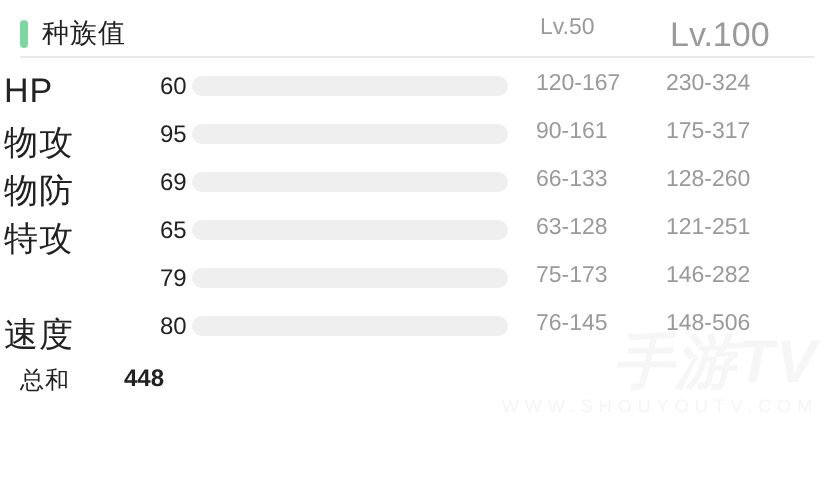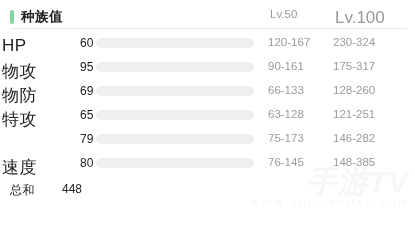--- a/index.html
+++ b/index.html
@@ -32,21 +32,21 @@
   }
   .header-bar {
     width: 4px;
     height: 14px;
     background: #7fd6a0;
     border-radius: 2px;
     margin-right: 7px;
   }
   .header-title {
     font-size: 13.5px;
-    font-weight: bold;
+    font-weight: normal;
     color: #222222;
     letter-spacing: 0.5px;
   }
   .divider {
     position: absolute;
     left: 10px;
     right: 8px;
     top: 28px;
     height: 1px;
     background: #e9e9e9;
@@ -147,21 +147,21 @@
     top: 2px;
     font-size: 12px;
     color: #222222;
     letter-spacing: 0.5px;
   }
   .total-value {
     position: absolute;
     left: 62px;
     top: 2px;
     font-size: 12px;
-    font-weight: normal;
+    font-weight: bold;
     color: #222222;
   }
   
   .watermark {
     position: absolute;
     right: 6px;
     bottom: 2px;
     text-align: right;
     pointer-events: none;
     opacity: 0.55;
@@ -249,21 +249,21 @@
       <span class="range-100">146-282</span>
     </div>
 
     <div class="row">
       <span class="row-label">速度</span>
       <span class="row-value">80</span>
       <span class="bar-track">
         <span class="bar-fill" style="width: 53.3%; background: rgb(127, 217, 158);"></span>
       </span>
       <span class="range-50">76-145</span>
-      <span class="range-100">148-385</span>
+      <span class="range-100">148-506</span>
     </div>
 
   </div>
 
   <div class="total-row">
     <span class="total-label">总和</span>
     <span class="total-value">448</span>
   </div>
 
   <div class="watermark">

